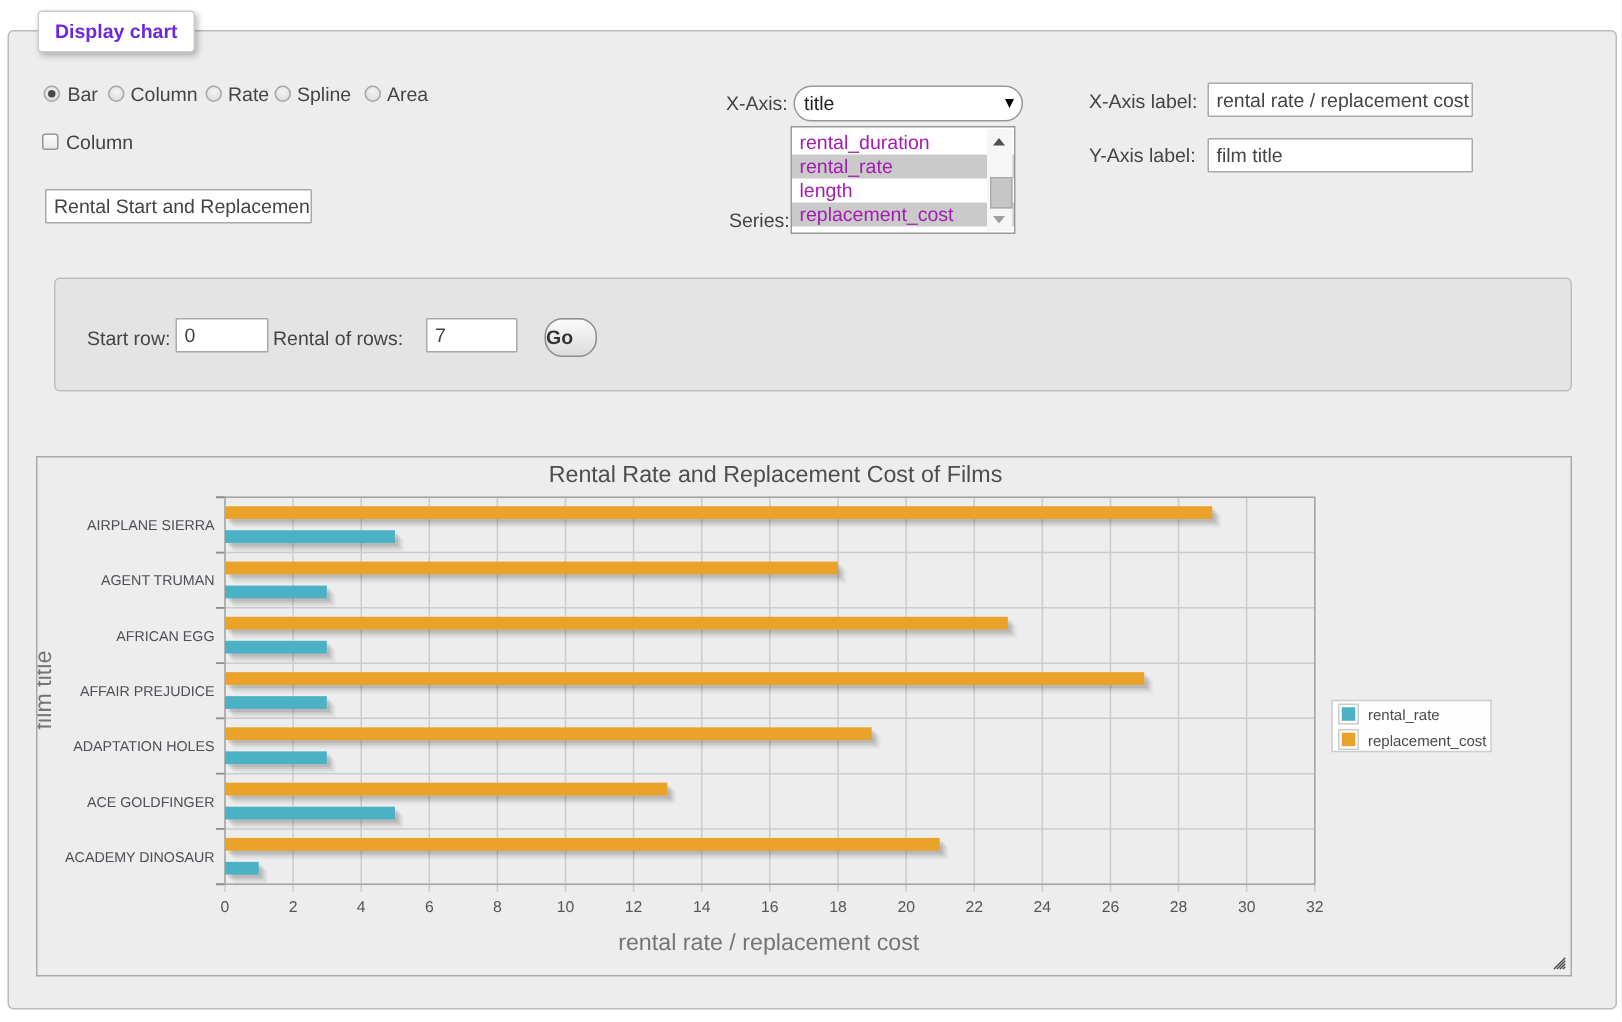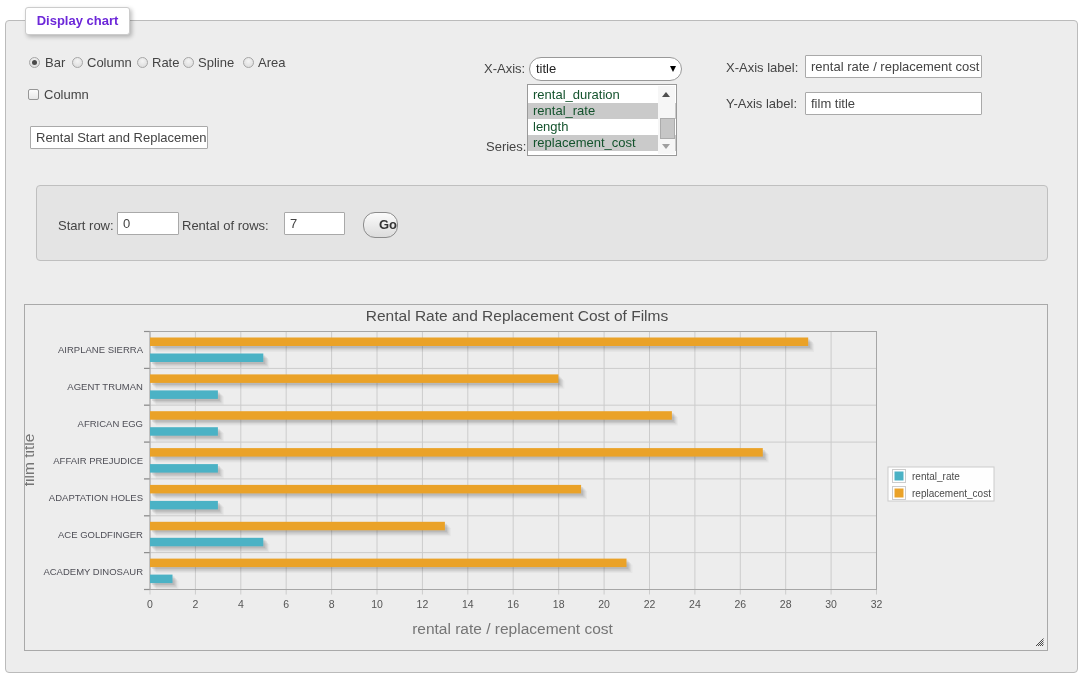--- a/index.html
+++ b/index.html
@@ -6,26 +6,26 @@
 html,body{margin:0;padding:0}
 body{width:1081px;height:681px;background:#ffffff;font-family:"Liberation Sans",sans-serif;font-size:13px;color:#444;position:relative;overflow:hidden}
 .abs{position:absolute}
 #fieldset{left:5px;top:20px;width:1071px;height:651px;background:#ededed;border:1px solid #bbb;border-radius:4px}
 #legendbox{left:25px;top:7px;width:103px;height:26px;background:#fff;border:1px solid #ccc;border-radius:3px;box-shadow:2px 2px 4px rgba(0,0,0,.25);color:#6d28d9;font-weight:bold;font-size:13px;line-height:26px;text-align:center}
 .radio{width:9px;height:9px;border:1px solid #a6a6a6;border-radius:50%;background:radial-gradient(circle at 50% 35%, #f4f4f4 0%, #dcdcdc 85%)}
 .radio.on::after{content:"";display:block;width:5px;height:5px;margin:2px;border-radius:50%;background:#4a4a4a}
 .check{width:9px;height:9px;border:1px solid #969696;border-radius:2px;background:linear-gradient(#fcfcfc,#e8e8e8)}
 .tin{background:#fff;border:1px solid #a9a9a9;border-radius:1px;font-size:13px;color:#444;line-height:21px;padding:0 0 0 5px;overflow:hidden;white-space:nowrap}
 #panel{left:36px;top:185px;width:1010px;height:74px;background:#e4e4e4;border:1px solid #bfbfbf;border-radius:4px}
-#gobtn{left:363px;top:212px;width:33px;height:24px;border:1px solid #8c8c8c;border-radius:12px;background:linear-gradient(#fbfbfb,#dcdcdc);text-align:right;line-height:24px;font-size:13px;font-weight:bold;color:#333}
+#gobtn{left:363px;top:212px;width:33px;height:24px;border:1px solid #8c8c8c;border-radius:12px;background:linear-gradient(#fbfbfb,#dcdcdc);text-align:left;line-height:24px;font-size:13px;font-weight:bold;color:#333}
 #chartbox{left:24px;top:304px;width:1022px;height:345px;border:1px solid #a9a9a9}
 #sel{left:529px;top:57px;width:145px;height:22px;background:#fff;border:1px solid #999;border-radius:12px;line-height:22px;color:#222;padding-left:6px}
 #sel .arr{position:absolute;right:5px;top:8px;width:0;height:0;border-left:3.5px solid transparent;border-right:3.5px solid transparent;border-top:6.5px solid #000}
 #list{left:527px;top:84px;width:148px;height:68px;background:#fff;border:1px solid #999;padding-top:2px}
-#list .it{height:16px;line-height:16px;padding-left:5px;font-size:13px;color:#14532d;white-space:nowrap}
+#list .it{height:16px;line-height:16px;padding-left:5px;font-size:13px;color:#a21caf;white-space:nowrap}
 #list .sel{background:#cacaca}
 #sb{position:absolute;right:1px;top:1px;width:17px;height:68px;background:#f6f6f6}
 #sb .up{position:absolute;top:6px;left:4px;width:0;height:0;border-left:4.5px solid transparent;border-right:4.5px solid transparent;border-bottom:5.5px solid #4f4f4f}
 #sb .dn{position:absolute;bottom:5px;left:4px;width:0;height:0;border-left:4.5px solid transparent;border-right:4.5px solid transparent;border-top:5.5px solid #9f9f9f}
 #sb .thumb{position:absolute;left:2px;top:32px;width:13px;height:19px;background:#c6c6c6;border:1px solid #ababab}
 </style>
 </head>
 <body>
 <div class="abs" id="fieldset"></div>
 <div class="abs" id="legendbox">Display chart</div>

